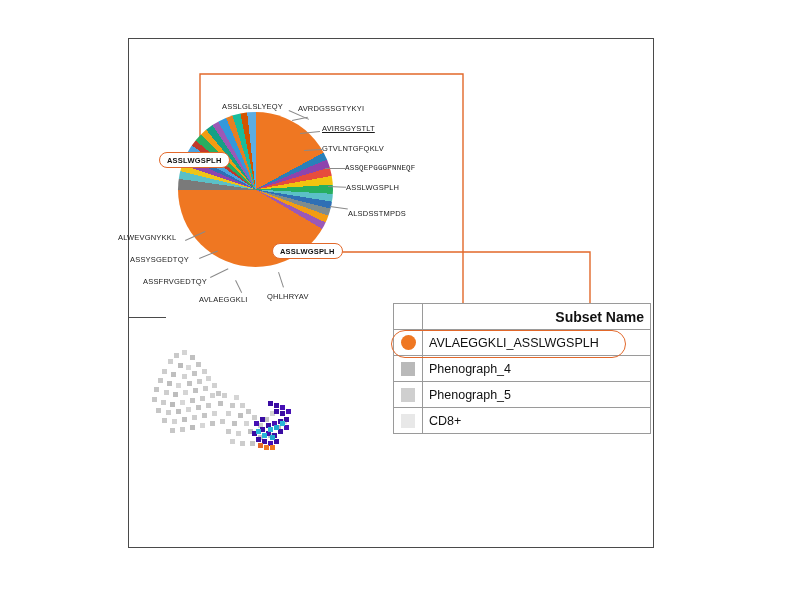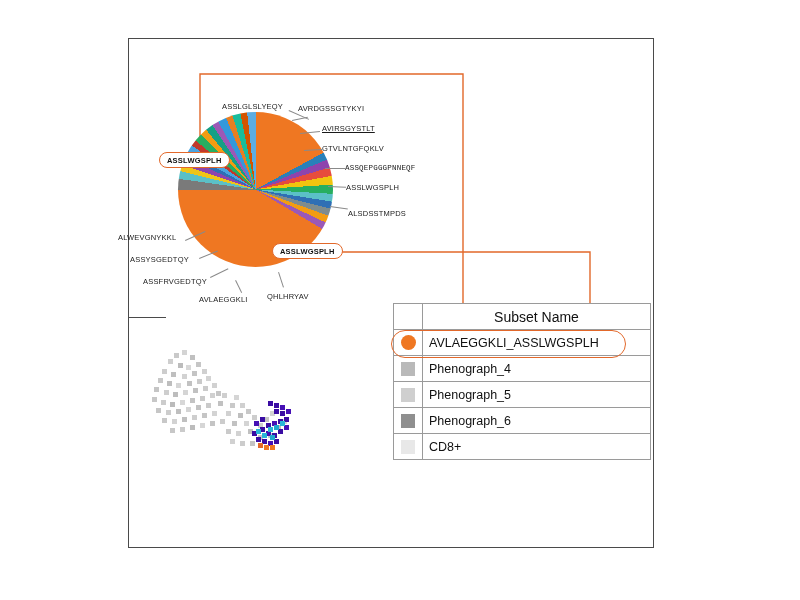--- a/index.html
+++ b/index.html
@@ -122,22 +122,22 @@
     padding: 0 6px;
     vertical-align: middle;
   }
   .legend .swatch-cell {
     width: 28px;
     padding: 0;
     text-align: center;
   }
   .legend .hdr {
     font-size: 14px;
-    text-align: center;
-    font-weight: normal;
+    text-align: right;
+    font-weight: bold;
     color: #111111;
   }
   .legend .hdr-blank {
     width: 28px;
   }
   .sw {
     display: inline-block;
     width: 14px;
     height: 14px;
     vertical-align: middle;
@@ -380,26 +380,20 @@
         <td>Phenograph_4</td>
       </tr>
       <tr>
         <td class="swatch-cell">
           <span class="sw" style="background:#cfcfcf;"></span>
         </td>
         <td>Phenograph_5</td>
       </tr>
       <tr>
         <td class="swatch-cell">
-          <span class="sw" style="background:#8f8f8f;"></span>
-        </td>
-        <td>Phenograph_6</td>
-      </tr>
-      <tr>
-        <td class="swatch-cell">
           <span class="sw" style="background:#e8e8e8;"></span>
         </td>
         <td>CD8+</td>
       </tr>
     </tbody>
   </table>
 
   <div class="row-highlight-box"></div>
 
 </div>

